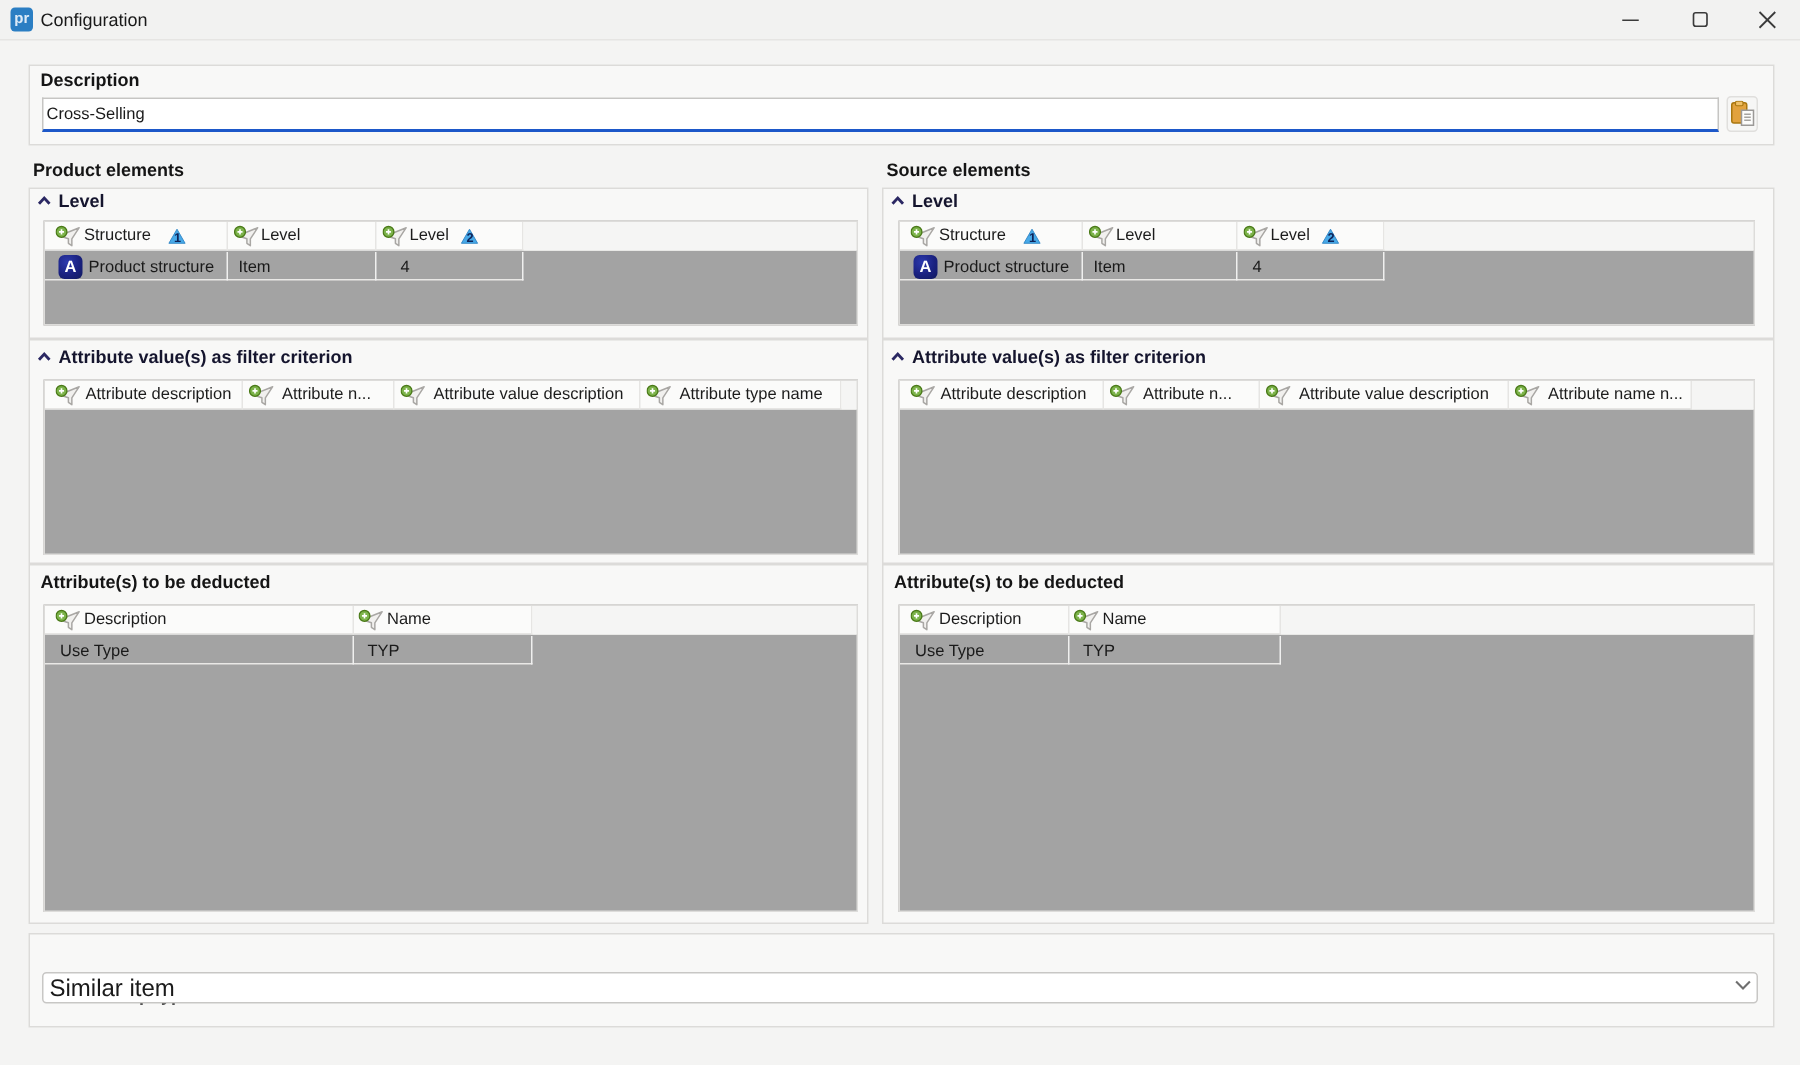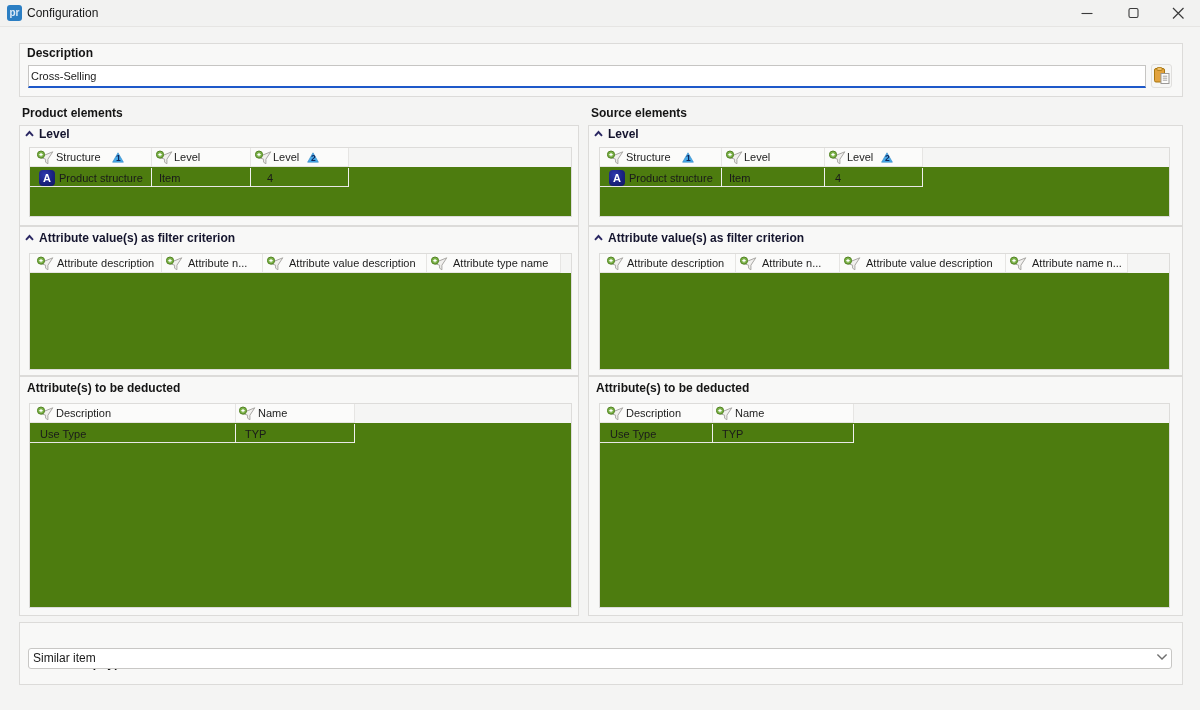--- a/index.html
+++ b/index.html
@@ -1,18 +1,18 @@
 <!DOCTYPE html>
 <html><head><meta charset="utf-8"><style>
 *{margin:0;padding:0;box-sizing:border-box}
 html,body{width:1200px;height:710px;overflow:hidden}
 body{font-family:"Liberation Sans",sans-serif;background:#f4f4f3;position:relative;color:#1a1a1a}
 .abs{position:absolute}
 .panel{position:absolute;background:#f8f8f7;border:1px solid #dcdbd9}
-.tbl{position:absolute;background:#4d7c0f;border:1px solid #dddcda}
+.tbl{position:absolute;background:#a3a3a3;border:1px solid #dddcda}
 .thead{position:absolute;left:0;top:0;right:0;height:19px;background:#fbfbfa;border-bottom:1px solid #e6e5e3}
 .sep{position:absolute;top:0;width:1px;height:19px;background:#e6e5e3}
 .bsep{position:absolute;width:1px;background:#f0f0ef}
 .ht{position:absolute;top:3px;font-size:11px;color:#1c1c1c;white-space:nowrap}
 .dt{position:absolute;font-size:11px;color:#1a1a1a;white-space:nowrap}
 .lbl{position:absolute;font-size:12px;font-weight:bold;color:#151515;white-space:nowrap}
 .sechead{position:absolute;font-size:12px;font-weight:bold;color:#15152e;white-space:nowrap}
 </style></head><body>
 <div class="abs" style="left:0;top:0;width:1200px;height:27px;background:#f2f2f1;border-bottom:1px solid #e6e5e3"></div>
 <div class="abs" style="left:7px;top:5px;width:15px;height:16px;border-radius:3px;background:#2b7ec3;color:#dceaf7;font-size:10px;font-weight:bold;text-align:center;line-height:15px">pr</div>
@@ -247,15 +247,15 @@
 <div class="ht" style="left:135px">Name</div>
 <div style="position:absolute;left:0;top:20px;width:254px;height:19px;border-bottom:1px solid #e9e8e6"></div>
 <div class="bsep" style="left:112px;top:20px;height:19px"></div>
 <div class="bsep" style="left:253px;top:20px;height:19px"></div>
 <div class="dt" style="left:10px;top:24px">Use Type</div>
 <div class="dt" style="left:122px;top:24px">TYP</div>
 </div>
 <div class="panel" style="left:19px;top:622px;width:1164px;height:63px"></div>
 <div class="lbl" style="left:28px;top:656px">Relationship type</div>
 <div class="abs" style="left:28px;top:648px;width:1144px;height:21px;background:#fff;border:1px solid #c8c7c5;border-radius:3px"></div>
-<div class="dt" style="left:33px;top:651px;font-size:12px">Similar item</div>
+<div class="dt" style="left:33px;top:651px;font-size:16px">Similar item</div>
 <svg class="abs" style="left:1156px;top:653px" width="12" height="8" viewBox="0 0 12 8">
     <path d="M1.4 1.4 L6 6 L10.6 1.4" fill="none" stroke="#6f6f6f" stroke-width="1.4"></path>
   </svg>
 </body></html>

